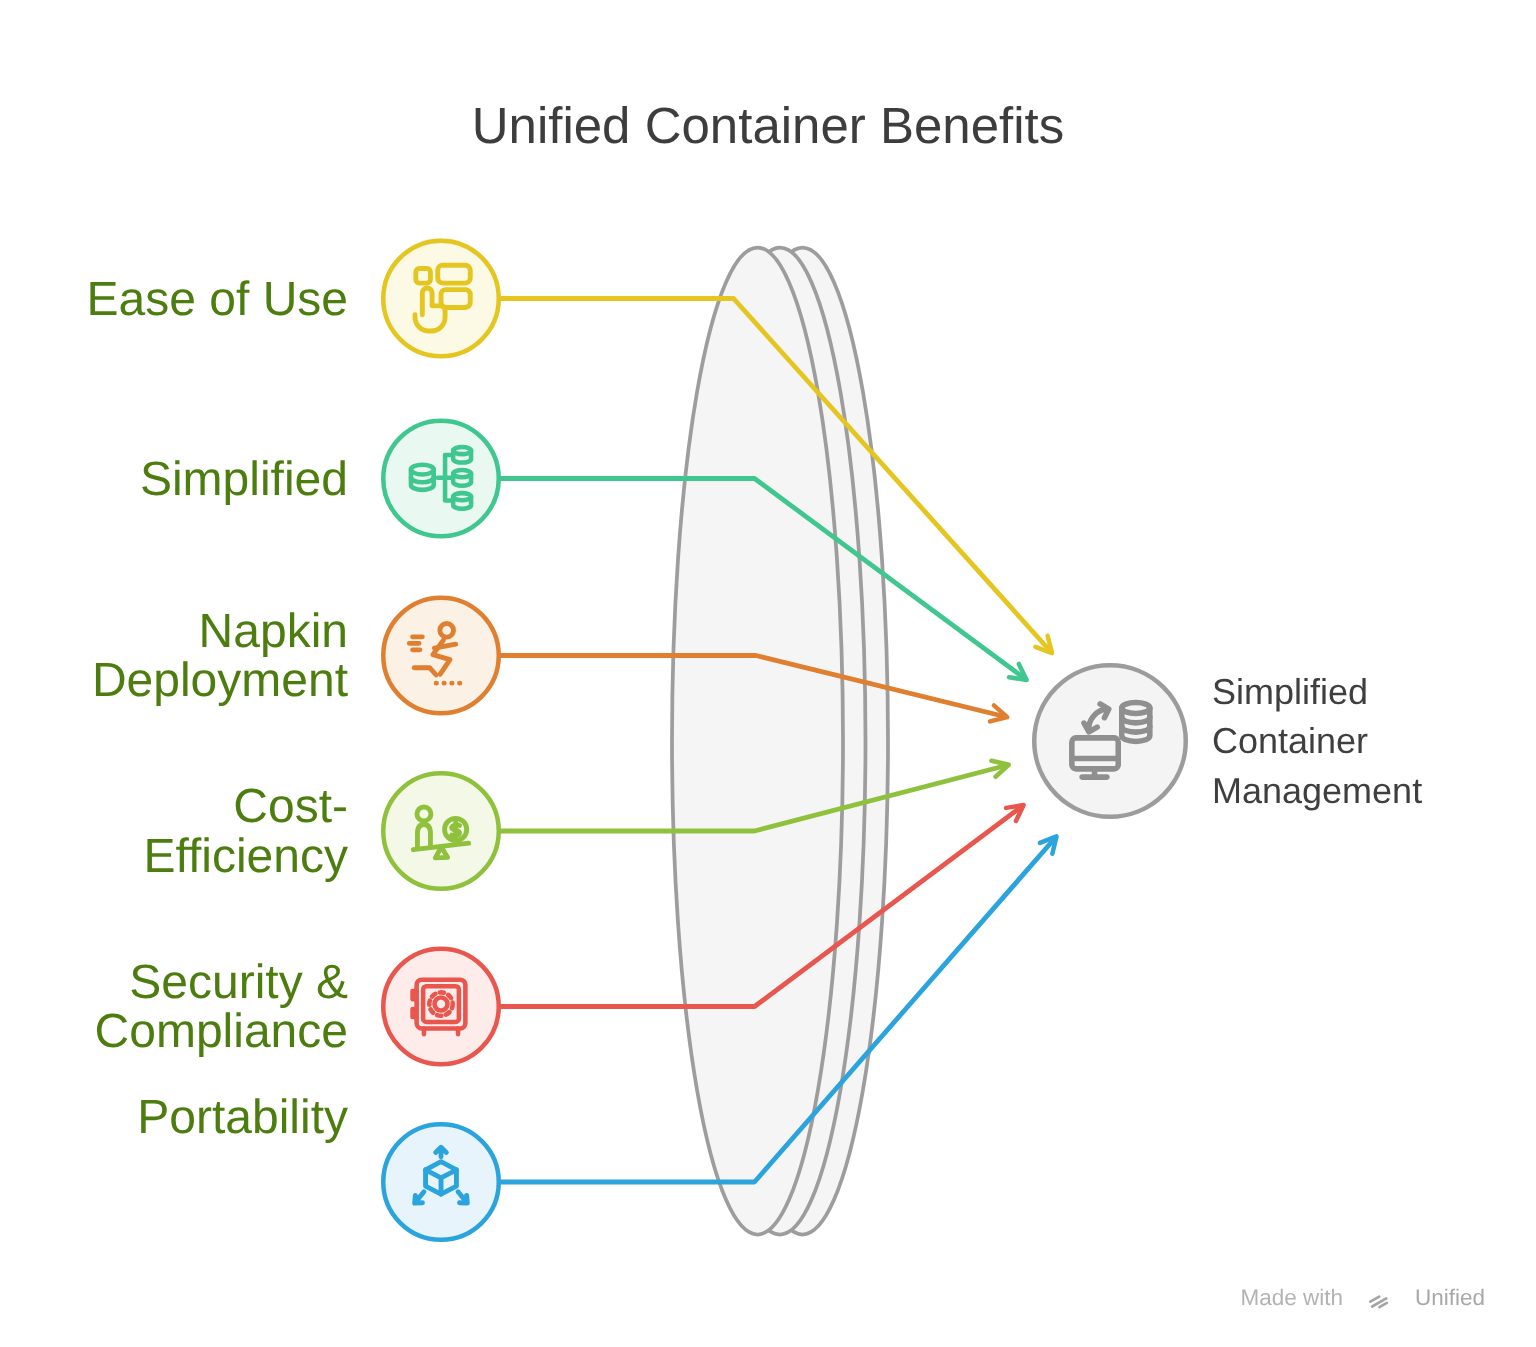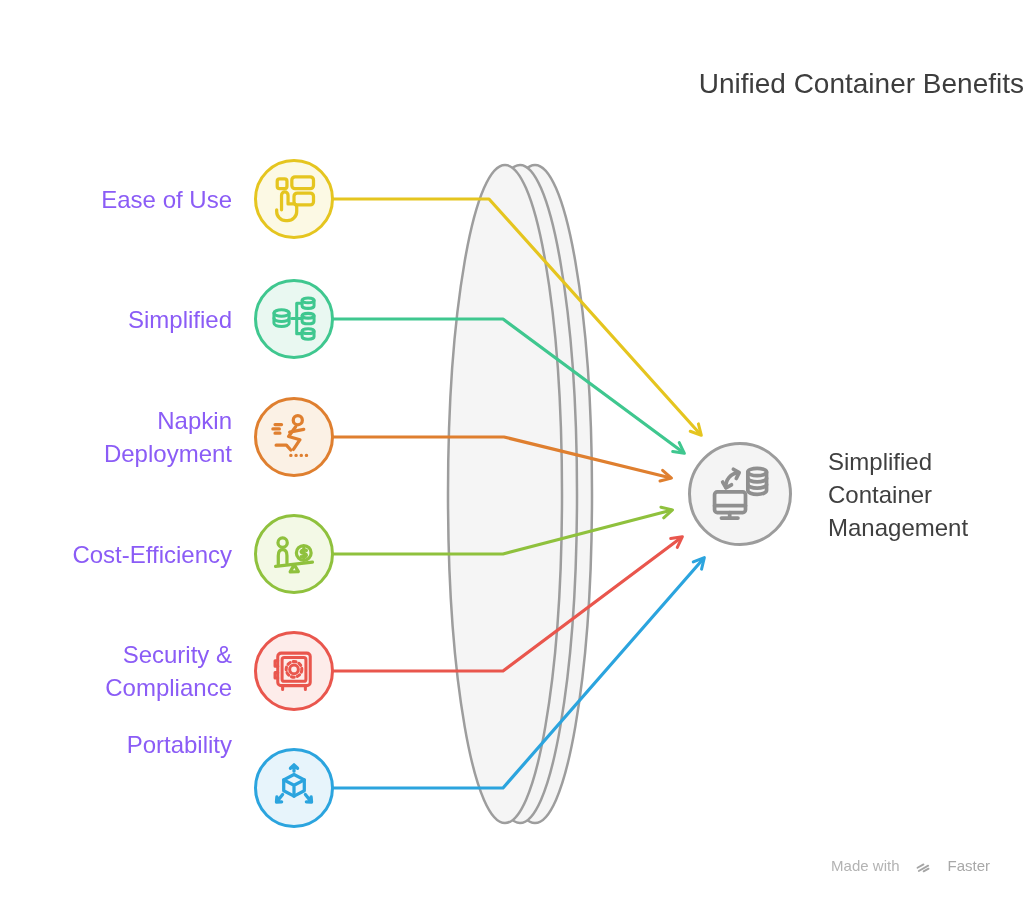--- a/index.html
+++ b/index.html
@@ -2,48 +2,48 @@
 <html><head>
 <meta charset="utf-8">
 <style>
   html,body{margin:0;padding:0;background:#fff;}
   #canvas{
     position:relative;width:1024px;height:898px;background:#ffffff;overflow:hidden;
     font-family:"Liberation Sans",sans-serif;color:#3f3f3f;
   }
   .abs{position:absolute;}
   #title{
-    left:0;top:68px;width:1024px;text-align:right;
-    font-size:28px;line-height:32px;color:#3d3d3d;z-index:3;
+    left:0;top:68px;width:1024px;text-align:center;
+    font-size:34px;line-height:32px;color:#3d3d3d;z-index:3;
   }
   #connector-layer{left:0;top:0;width:1024px;height:898px;z-index:1;}
   .node-circle{
     box-sizing:border-box;border-radius:50%;z-index:2;
     display:flex;align-items:center;justify-content:center;
   }
   .benefit-circle{width:80px;height:80px;border-width:3.5px;border-style:solid;}
   .label{
     z-index:2;display:flex;align-items:center;justify-content:flex-end;
     width:190px;height:80px;text-align:right;
-    font-size:24px;line-height:33px;color:#8b5cf6;
+    font-size:32px;line-height:33px;color:#4d7c0f;
   }
   .c0{border-color:#E5C51F;background:#FCF9E4;}
   .c1{border-color:#3FC78F;background:#E9F8F1;}
   .c2{border-color:#DF7F2F;background:#FBF1E5;}
   .c3{border-color:#8FC13D;background:#F3F9E6;}
   .c4{border-color:#E9564D;background:#FDECEA;}
   .c5{border-color:#2BA4DE;background:#E7F4FB;}
   #center-circle{
     width:104px;height:104px;left:688px;top:442px;
     border:3.5px solid #9C9C9C;background:#F4F4F4;
   }
   #center-label{
     left:808px;top:442px;width:175px;height:104px;z-index:2;
     display:flex;align-items:center;justify-content:flex-start;
-    font-size:24px;line-height:33px;text-align:left;color:#3f3f3f;margin-left:20px;
+    font-size:24px;line-height:33px;text-align:left;color:#3f3f3f;
   }
   #watermark{
     right:34px;bottom:24px;z-index:3;display:flex;align-items:center;gap:16px;
     font-size:15px;color:#B3B3B3;text-align:center;
   }
   #watermark .brand{color:#A8A8A8;}
   svg.icon{display:block;}
   svg *{vector-effect:none;}
 </style>
 </head>
@@ -176,16 +176,16 @@
       <path d="M11.4,15.3 L13.8,19.6 L17.8,17.3"></path>
     </svg>
   </div>
   <div id="center-label" class="abs">Simplified Container Management</div>
 
   <div id="watermark" class="abs">
     <span>Made with</span>
     <svg width="16" height="16" viewBox="0 0 16 16" stroke="#A5A5A5" stroke-width="1.8" fill="none" stroke-linecap="round">
       <path d="M2.5,9.8 L8.5,6.4 M3.8,13 L13.2,7.6 M8.6,13.4 L13.6,10.6"></path>
     </svg>
-    <span class="brand">Faster</span>
+    <span class="brand">Unified</span>
   </div>
 
 </div>
 
 </body></html>

